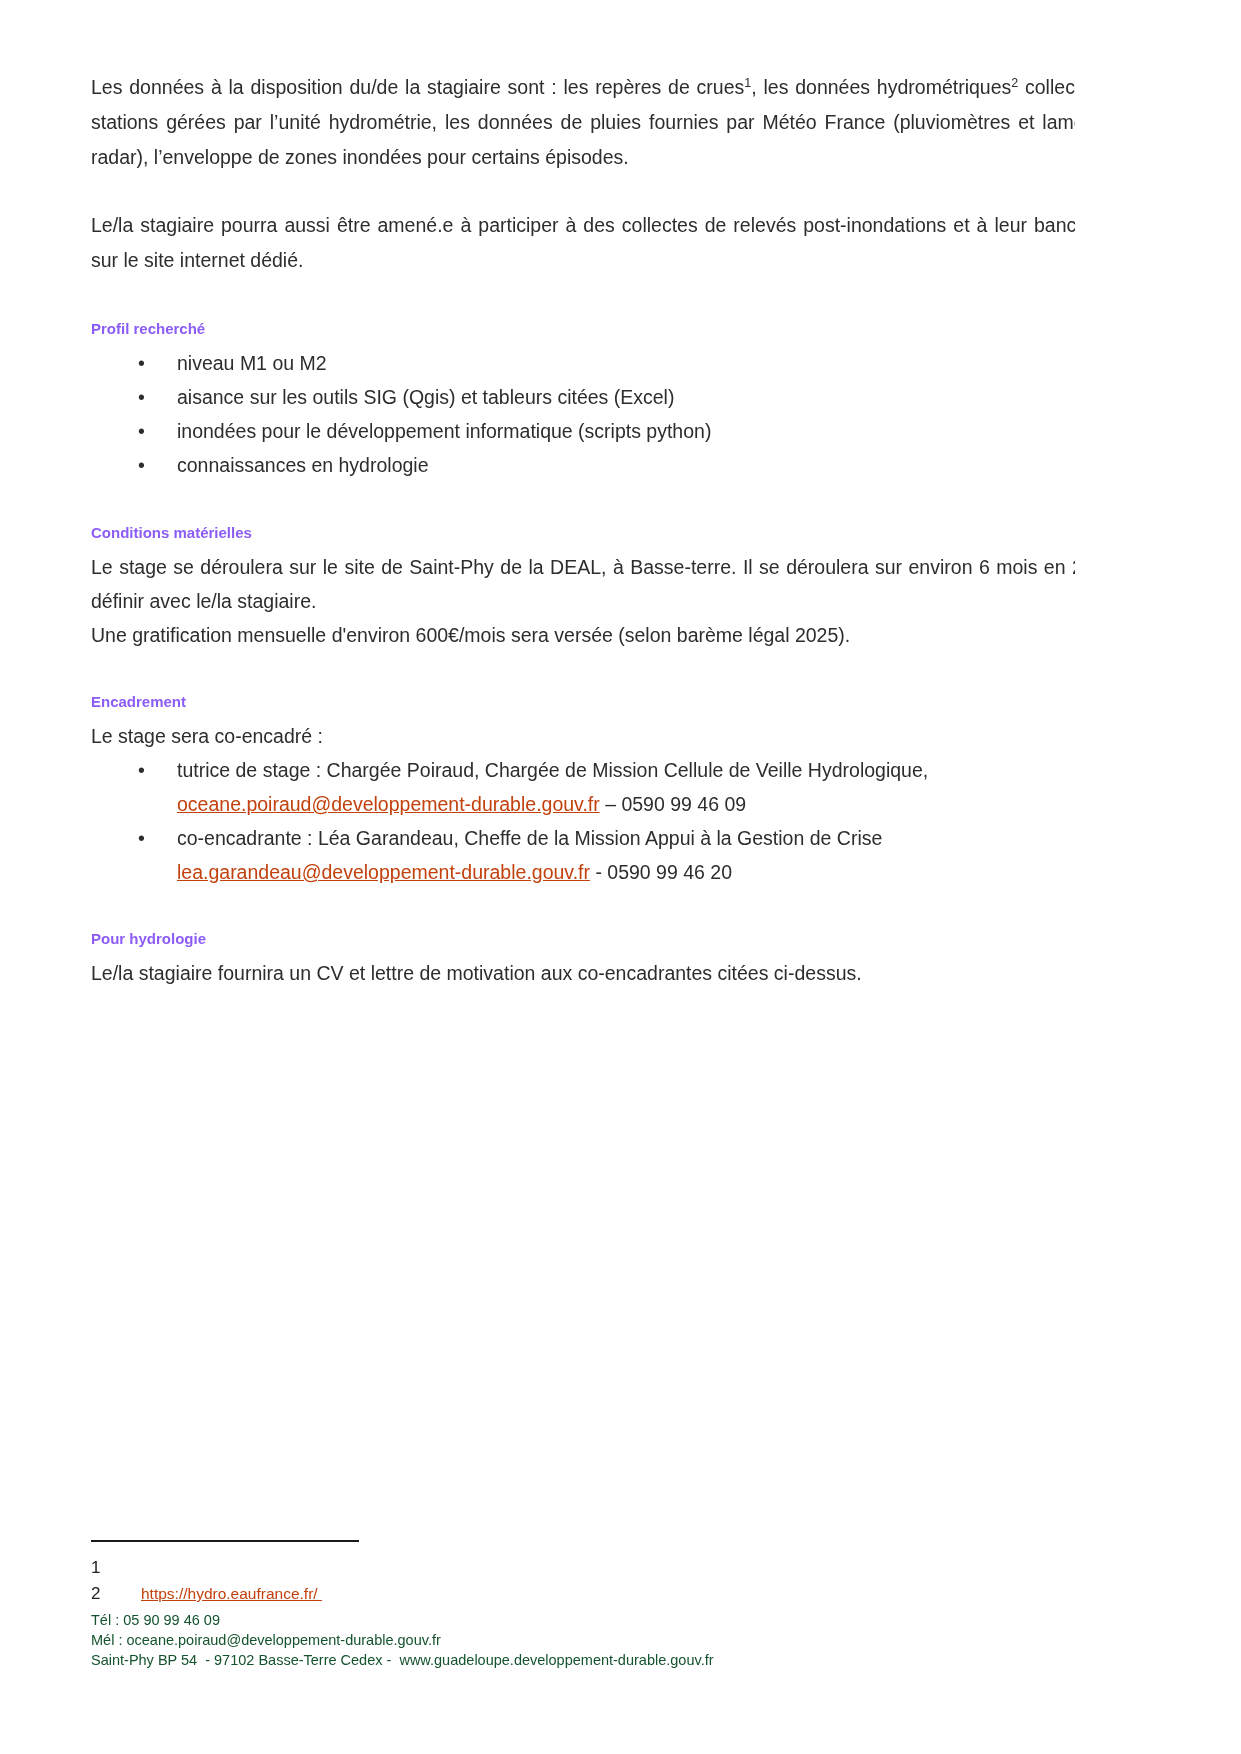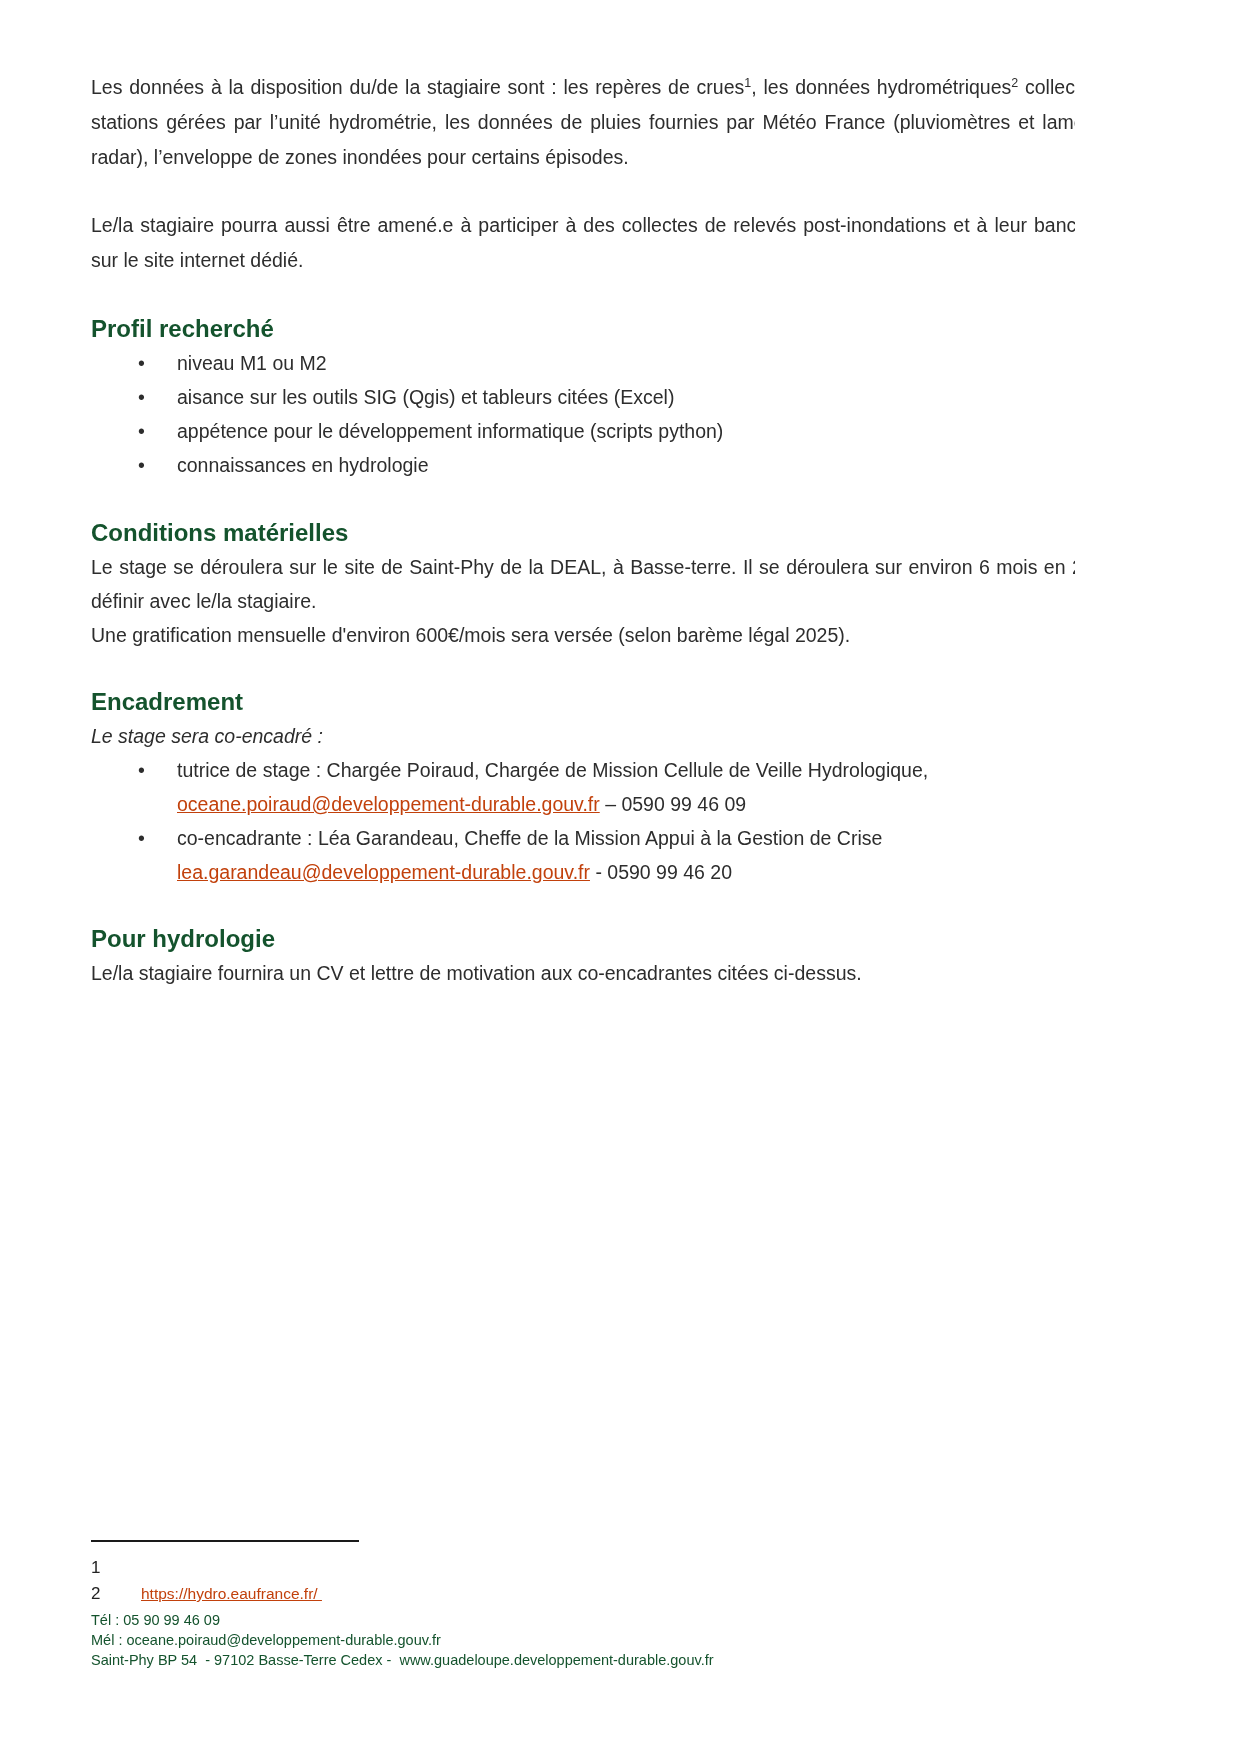--- a/index.html
+++ b/index.html
@@ -17,25 +17,25 @@
     left: 91px;
     top: 70px;
     width: 1059px;
     font-size: 19.5px;
     line-height: 35px;
   }
   p { margin: 0; }
   .just { text-align: justify; }
   .sect-gap { margin-top: 33px; }
   h2 {
-    font-size: 24px;
+    font-size: 15px;
     line-height: 35px;
     margin: 0;
     font-weight: 700;
-    color: #14532d;
+    color: #8b5cf6;
   }
   ul { margin: 0; padding: 0; list-style: none; line-height: 34px; }
   li { position: relative; padding-left: 86px; }
   .marker {
     position: absolute;
     left: 47px;
     top: 0;
     color: #2d2d2d;
   }
   sup {
@@ -89,30 +89,30 @@
   <div class="content">
 
     <p class="just"><span>Les données à la disposition du/de la stagiaire sont : les repères de crues</span><sup>1</sup><span>, les données hydrométriques</span><sup>2</sup><span> collectées aux stations gérées par l’unité hydrométrie, les données de pluies fournies par Météo France (pluviomètres et lames d’eau radar), l’enveloppe de zones inondées pour certains épisodes.</span></p>
 
     <p class="just sect-gap">Le/la stagiaire pourra aussi être amené.e à participer à des collectes de relevés post-inondations et à leur bancarisation sur le site internet dédié.</p>
 
     <h2 class="sect-gap">Profil recherché</h2>
     <ul>
       <li><span class="marker">•</span><span>niveau M1 ou M2</span></li>
       <li><span class="marker">•</span><span>aisance sur les outils SIG (Qgis) et tableurs citées (Excel)</span></li>
-      <li><span class="marker">•</span><span>appétence pour le développement informatique (scripts python)</span></li>
+      <li><span class="marker">•</span><span>inondées pour le développement informatique (scripts python)</span></li>
       <li><span class="marker">•</span><span>connaissances en hydrologie</span></li>
     </ul>
 
     <h2 class="sect-gap">Conditions matérielles</h2>
     <p class="just" style="line-height:34px;">Le stage se déroulera sur le site de Saint-Phy de la DEAL, à Basse-terre. Il se déroulera sur environ 6 mois en 2025 – à définir avec le/la stagiaire.</p>
     <p style="line-height:34px;">Une gratification mensuelle d'environ 600€/mois sera versée (selon barème légal 2025).</p>
 
     <h2 class="sect-gap" style="line-height:34px;">Encadrement</h2>
-    <p style="line-height:34px;font-style:italic;">Le stage sera co-encadré :</p>
+    <p style="line-height:34px;">Le stage sera co-encadré :</p>
     <ul>
       <li><span class="marker">•</span><span>tutrice de stage : Chargée Poiraud, Chargée de Mission Cellule de Veille Hydrologique, </span><a class="link">oceane.poiraud@developpement-durable.gouv.fr</a><span> – 0590 99 46 09</span></li>
       <li><span class="marker">•</span><span>co-encadrante : Léa Garandeau, Cheffe de la Mission Appui à la Gestion de Crise </span><a class="link">lea.garandeau@developpement-durable.gouv.fr</a><span> - 0590 99 46 20</span></li>
     </ul>
 
     <h2 class="sect-gap" style="line-height:34px;">Pour hydrologie</h2>
     <p style="line-height:34px;">Le/la stagiaire fournira un CV et lettre de motivation aux co-encadrantes citées ci-dessus.</p>
 
   </div>
 

